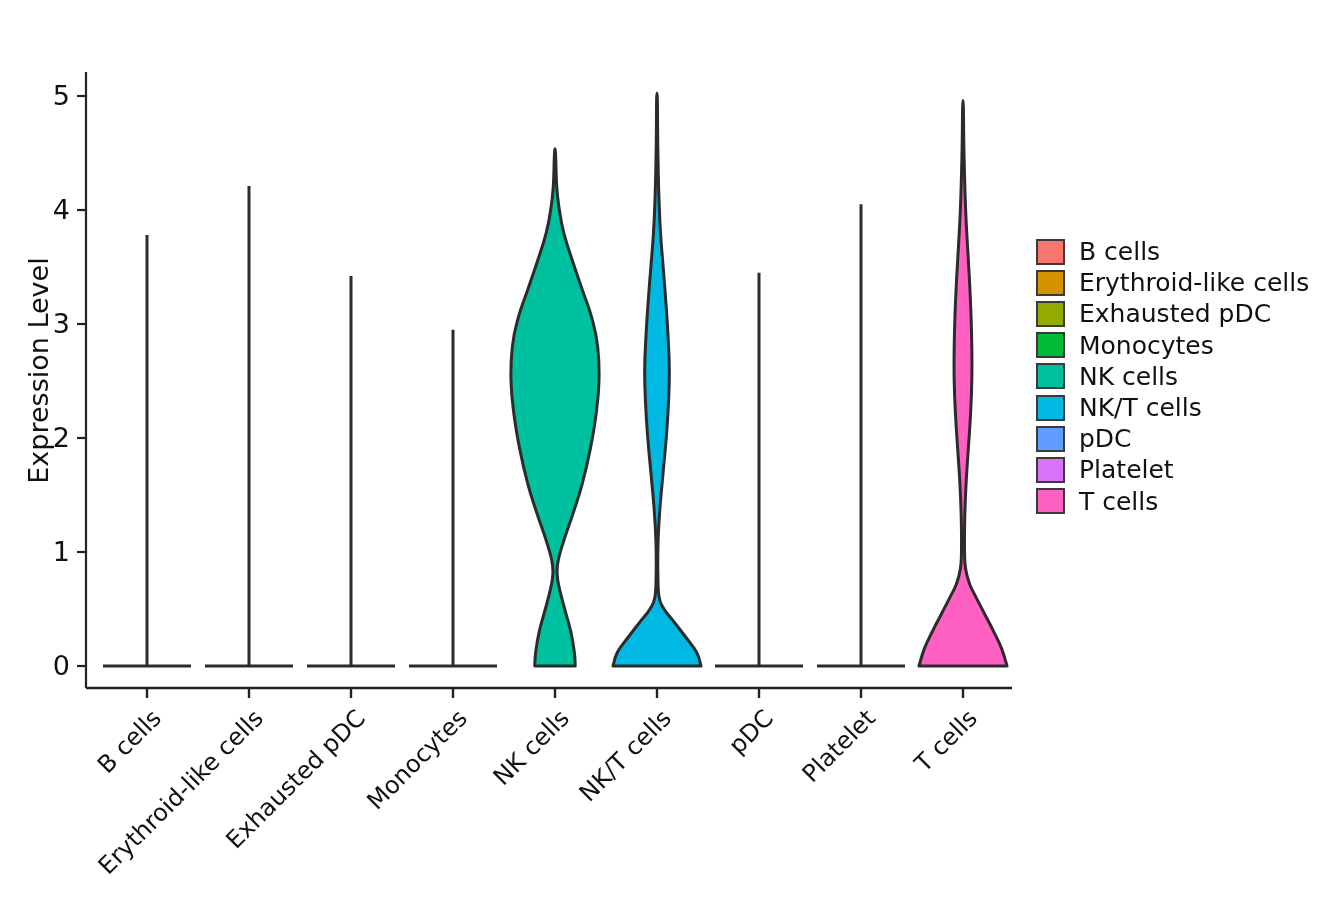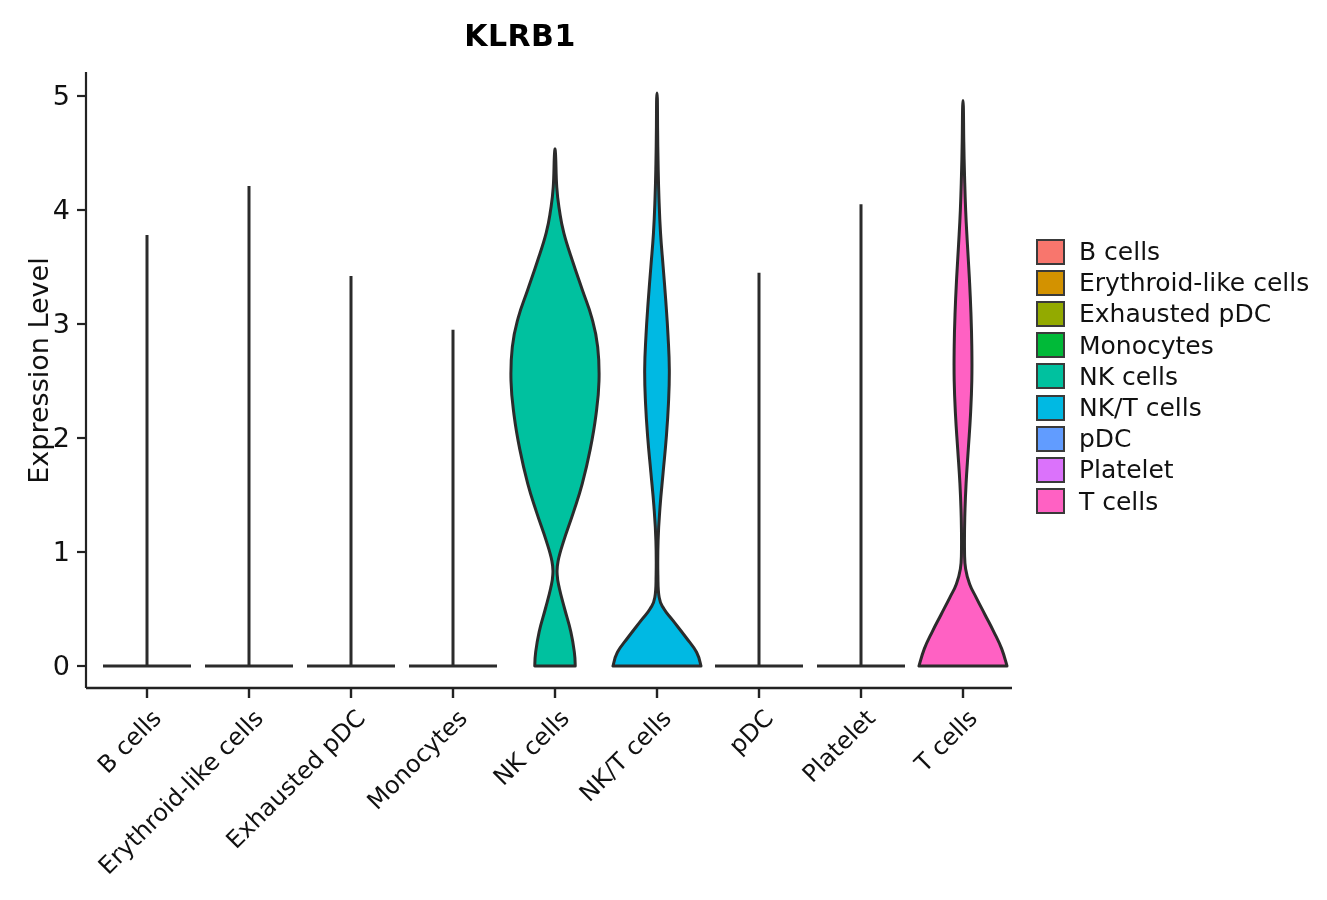--- a/index.html
+++ b/index.html
@@ -103,21 +103,20 @@
     color: #111111;
     white-space: nowrap;
     line-height: 1;
   }
 </style>
 </head>
 <body>
 
 <div id="figure">
 
-  <div id="plot-title">KLRB1</div>
 
   <div id="ylabel">Expression Level</div>
 
   <div id="ytick-labels">
       <div class="ytick-label" style="top: 652px;">0</div>
       <div class="ytick-label" style="top: 538px;">1</div>
       <div class="ytick-label" style="top: 424px;">2</div>
       <div class="ytick-label" style="top: 310px;">3</div>
       <div class="ytick-label" style="top: 196px;">4</div>
       <div class="ytick-label" style="top: 82px;">5</div>

